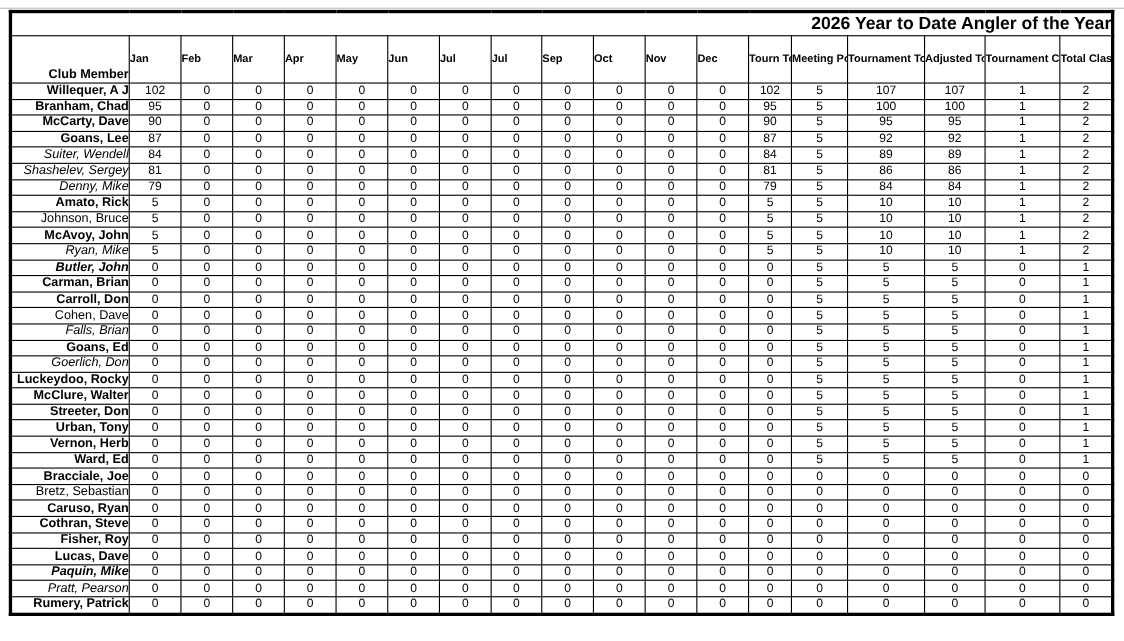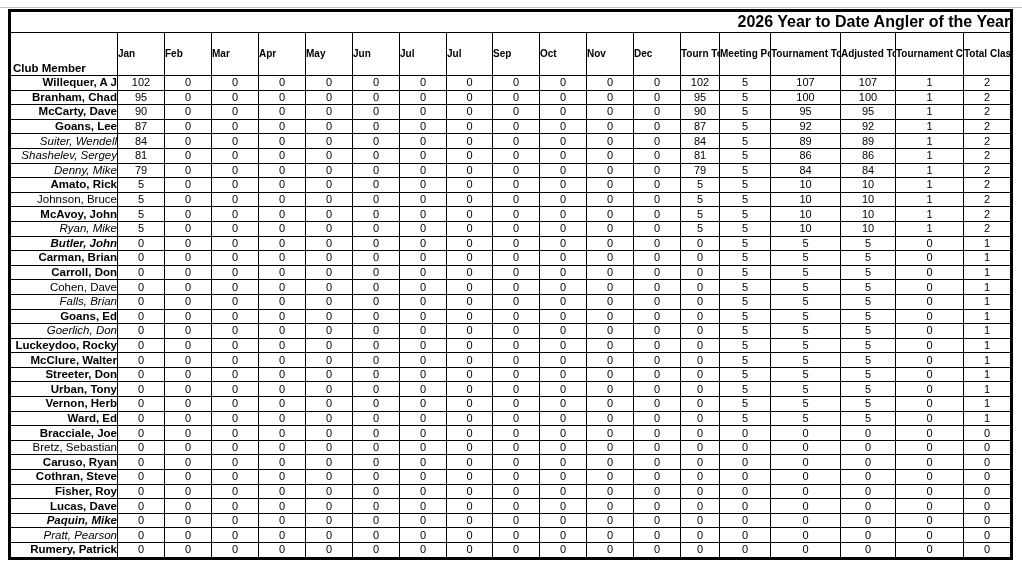--- a/index.html
+++ b/index.html
@@ -17,21 +17,21 @@
   }
   .title-row th {
     height: 20px; font-size: 16px; font-weight: bold; text-align: right;
     border-bottom: 2px solid #000;
   }
   .hdr-row th {
     height: 41px; font-size: 10px; font-weight: bold; text-align: left;
     white-space: normal; line-height: 12px; vertical-align: middle;
     border-bottom: 2px solid #000;
   }
-  .hdr-row th.member-h { text-align: left; vertical-align: bottom; font-size: 11.5px; padding-left: 2px; padding-bottom: 1px; }
+  .hdr-row th.member-h { text-align: right; vertical-align: bottom; font-size: 11.5px; padding-left: 2px; padding-bottom: 1px; }
   tbody td { height: 13.6px; font-size: 11px; text-align: center; line-height: 13px; }
   tbody td.name { text-align: right; padding-left: 2px; font-size: 11.5px; }
   .s-bold { font-weight: bold; }
   .s-italic { font-style: italic; }
   .s-bolditalic { font-weight: bold; font-style: italic; }
   .s-normal { font-weight: normal; }
 </style>
 </head>
 <body>
 

